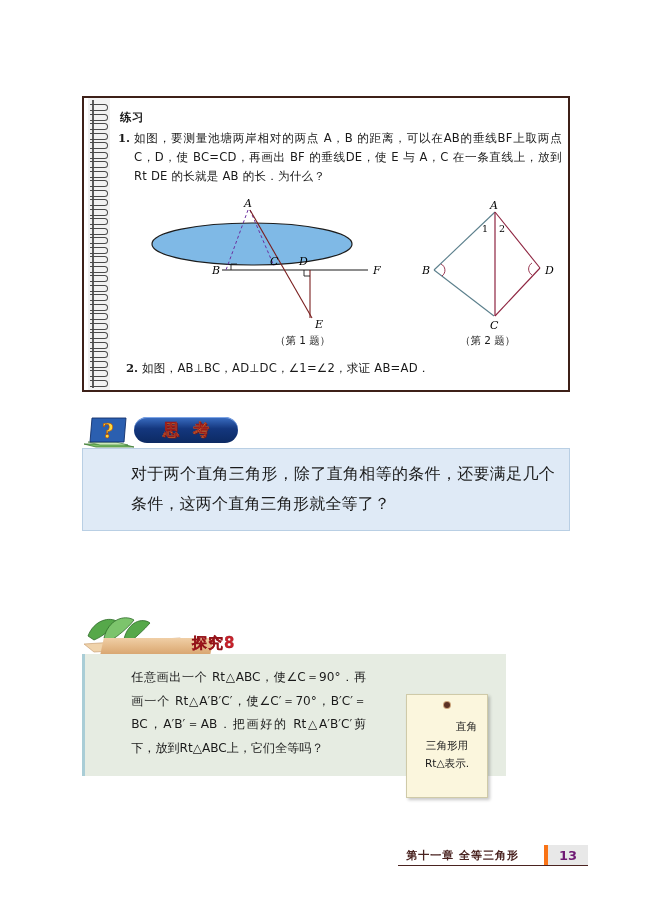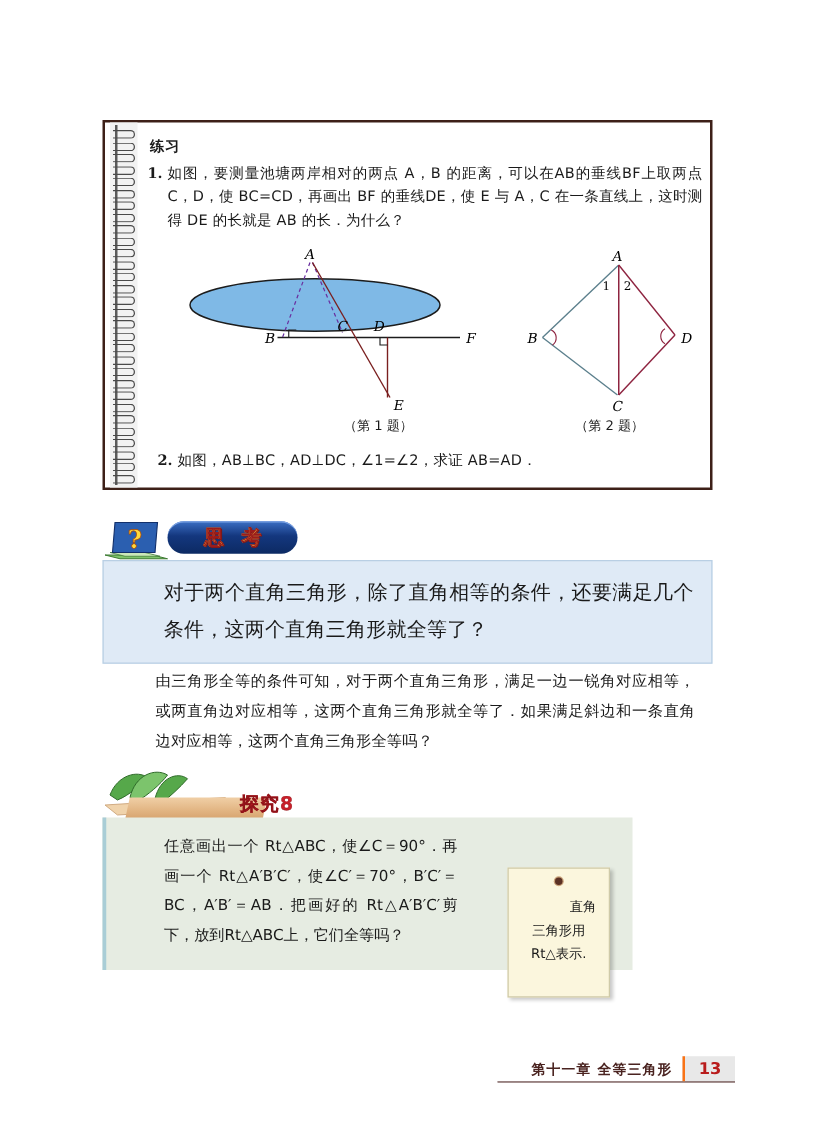--- a/index.html
+++ b/index.html
@@ -261,28 +261,29 @@
     font-size: 11px;
     display: flex;
     align-items: center;
     justify-content: flex-end;
     padding-right: 8px;
     letter-spacing: 1px;
   }
   #footer-page {
     width: 40px;
     background: #e8e8e8;
-    border-left: 2px solid #f97316;
-    color: #b91c1c;
+    border-left: 4px solid #f97316;
+    color: #701a75;
     font-weight: bold;
     font-size: 13px;
     display: flex;
     align-items: center;
     justify-content: center;
     font-family: "DejaVu Sans","Liberation Sans",sans-serif;
+    margin-left: 17px;
   }
   svg text { font-family: "DejaVu Serif","Liberation Serif",serif; }
 </style>
 </head>
 <body>
 
 <div class="page">
 
   <div id="exercise-box">
     <div class="spiral-rail"></div>
@@ -318,21 +319,21 @@
         <div class="ring" style="top: 262.5px;"></div>
         <div class="ring" style="top: 272px;"></div>
         <div class="ring" style="top: 281.5px;"></div>
       </div>
 
     <div id="exercise-inner">
       <div class="ex-title">练习</div>
 
       <div class="ex-item">
         <span class="ex-num">1.</span>
-        <span class="ex-text">如图，要测量池塘两岸相对的两点 A，B 的距离，可以在AB的垂线BF上取两点 C，D，使 BC=CD，再画出 BF 的垂线DE，使 E 与 A，C 在一条直线上，这时测得 DE 的长就是 AB 的长．为什么？</span>
+        <span class="ex-text">如图，要测量池塘两岸相对的两点 A，B 的距离，可以在AB的垂线BF上取两点 C，D，使 BC=CD，再画出 BF 的垂线DE，使 E 与 A，C 在一条直线上，放到Rt DE 的长就是 AB 的长．为什么？</span>
       </div>
 
       <div id="figures-row">
 
         <svg width="260" height="140" viewBox="0 0 260 140" style="position:absolute;left:20px;top:0;">
           <ellipse cx="122" cy="46" rx="100" ry="21" fill="#7fb9e6" stroke="#1c1c1c" stroke-width="1.2"></ellipse>
 
           <line x1="92" y1="72" x2="238" y2="72" stroke="#1c1c1c" stroke-width="1.1"></line>
 
           <line x1="118" y1="12" x2="96" y2="72" stroke="#6a2fa0" stroke-width="1" stroke-dasharray="3,2.5"></line>
@@ -394,23 +395,20 @@
       <div class="banner-badge">
         <span class="banner-char">思</span>
         <span class="banner-char">考</span>
       </div>
     </div>
     <div id="think-box">
       <div class="indent">对于两个直角三角形，除了直角相等的条件，还要满足几个条件，这两个直角三角形就全等了？</div>
     </div>
   </div>
 
-  <div id="body-para">
-    <div class="indent">由三角形全等的条件可知，对于两个直角三角形，满足一边一锐角对应相等，或两直角边对应相等，这两个直角三角形就全等了．如果满足斜边和一条直角边对应相等，这两个直角三角形全等吗？</div>
-  </div>
 
   <div id="explore-section">
     <div id="explore-banner">
       <svg class="leaf-art" width="120" height="40" viewBox="0 0 120 40">
         <path d="M4,22 C10,6 26,2 34,8 C28,14 20,22 10,26 Z" fill="#56a84a" stroke="#2f6b2a" stroke-width="0.8"></path>
         <path d="M20,24 C24,6 40,0 50,6 C44,14 34,22 26,27 Z" fill="#7cc46c" stroke="#2f6b2a" stroke-width="0.8"></path>
         <path d="M40,25 C44,8 58,3 66,9 C60,16 52,23 46,28 Z" fill="#56a84a" stroke="#2f6b2a" stroke-width="0.8"></path>
         <path d="M0,30 L96,24 L108,32 L10,38 Z" fill="#f0d3ab" stroke="#caa277" stroke-width="0.7"></path>
       </svg>
       <div class="ribbon"></div>

